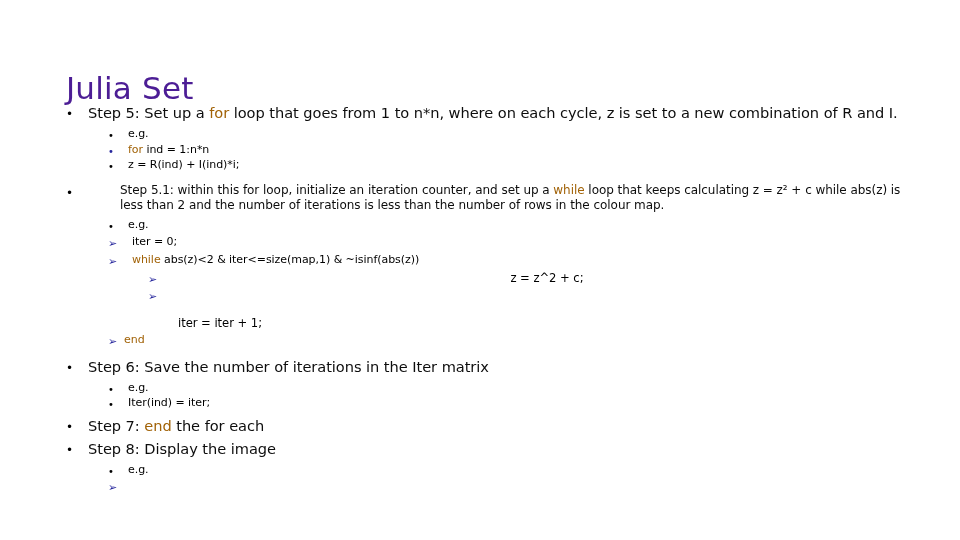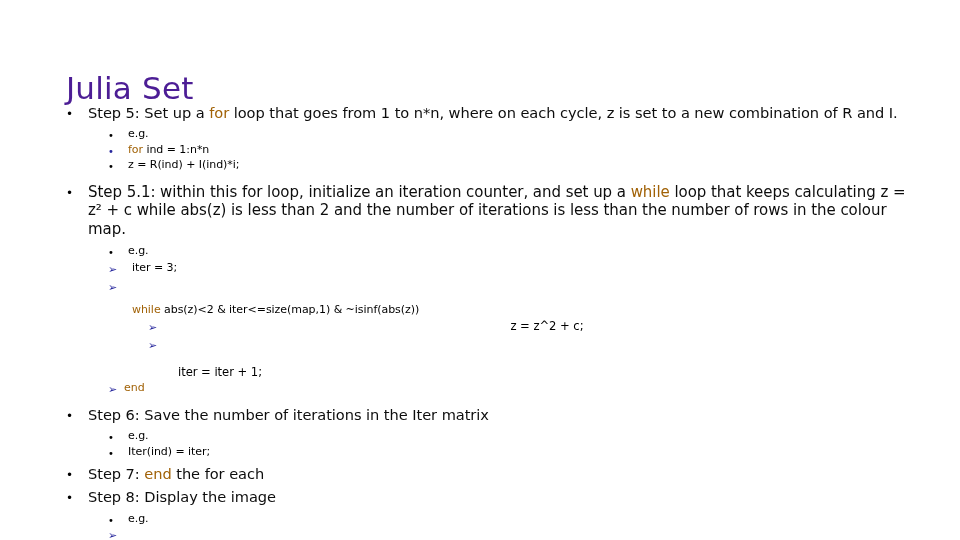--- a/index.html
+++ b/index.html
@@ -126,42 +126,42 @@
     </div>
     <div class="row lvl2">
       <span class="bullet">•</span>
       <span class="btext">z = R(ind) + I(ind)*i;</span>
     </div>
 
     <div class="sp-md"></div>
 
     <div class="row lvl1">
       <span class="bullet">•</span>
-      <span class="btext" style="font-size:15px;"><span>Step 5.1: within this for loop, initialize an iteration counter, and set up a </span><span class="kw">while</span><span> loop that keeps calculating z = z² + c while abs(z) is less than 2 and the number of iterations is less than the number of rows in the colour map.</span></span>
-    </div>
-
-    <div class="sp-sm"></div>
-
-    <div class="row lvl2">
-      <span class="bullet">•</span>
-      <span class="btext">e.g.</span>
-    </div>
-
-    <div class="sp-xs"></div>
-
-    <div class="row lvl2">
-      <span class="bullet arrow">➢</span>
-      <span class="btext" style="padding-left:4px;">iter = 3;</span>
-    </div>
-
-    <div class="sp-xs"></div>
-
-    <div class="row lvl2">
-      <span class="bullet arrow">➢</span>
-      <span class="btext" style="padding-left:4px;margin-top:24px;"><span class="kw">while</span><span> abs(z)&lt;2 &amp; iter&lt;=size(map,1) &amp; ~isinf(abs(z))</span></span>
+      <span class="btext" style="font-size:12px;margin-left:32px;"><span>Step 5.1: within this for loop, initialize an iteration counter, and set up a </span><span class="kw">while</span><span> loop that keeps calculating z = z² + c while abs(z) is less than 2 and the number of iterations is less than the number of rows in the colour map.</span></span>
+    </div>
+
+    <div class="sp-sm"></div>
+
+    <div class="row lvl2">
+      <span class="bullet">•</span>
+      <span class="btext">e.g.</span>
+    </div>
+
+    <div class="sp-xs"></div>
+
+    <div class="row lvl2">
+      <span class="bullet arrow">➢</span>
+      <span class="btext" style="padding-left:4px;">iter = 0;</span>
+    </div>
+
+    <div class="sp-xs"></div>
+
+    <div class="row lvl2">
+      <span class="bullet arrow">➢</span>
+      <span class="btext" style="padding-left:4px;"><span class="kw">while</span><span> abs(z)&lt;2 &amp; iter&lt;=size(map,1) &amp; ~isinf(abs(z))</span></span>
     </div>
 
     <div class="sp-xs"></div>
 
     <div class="row lvl3">
       <span class="bullet arrow">➢</span>
       <span class="btext" style="padding-left:8px;text-align:center;">z = z^2 + c;</span>
     </div>
 
     <div class="sp-xs"></div>

